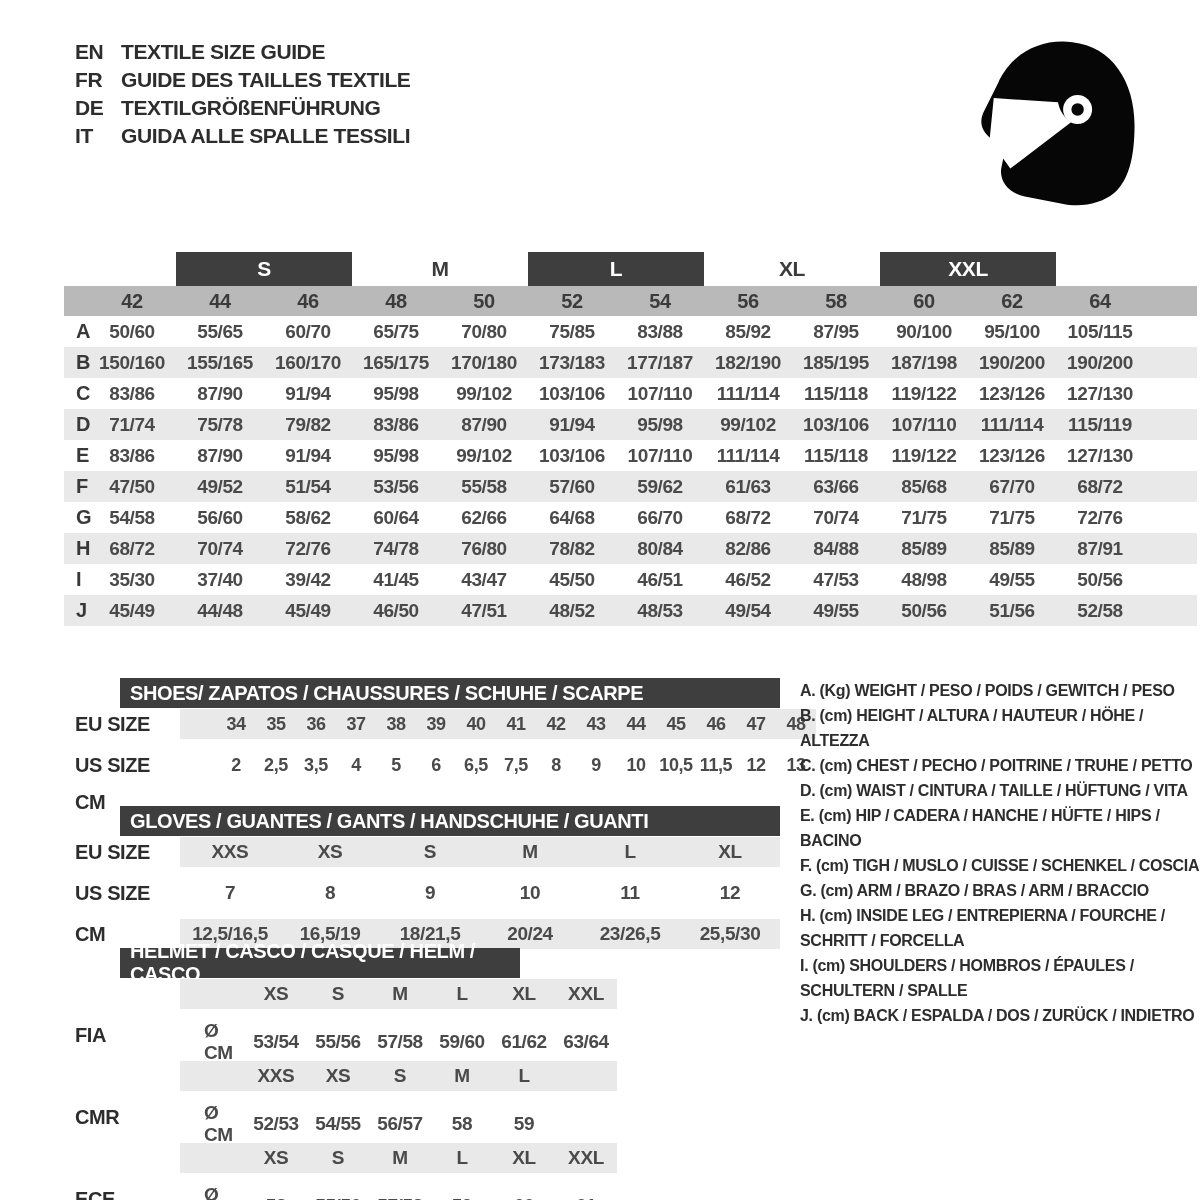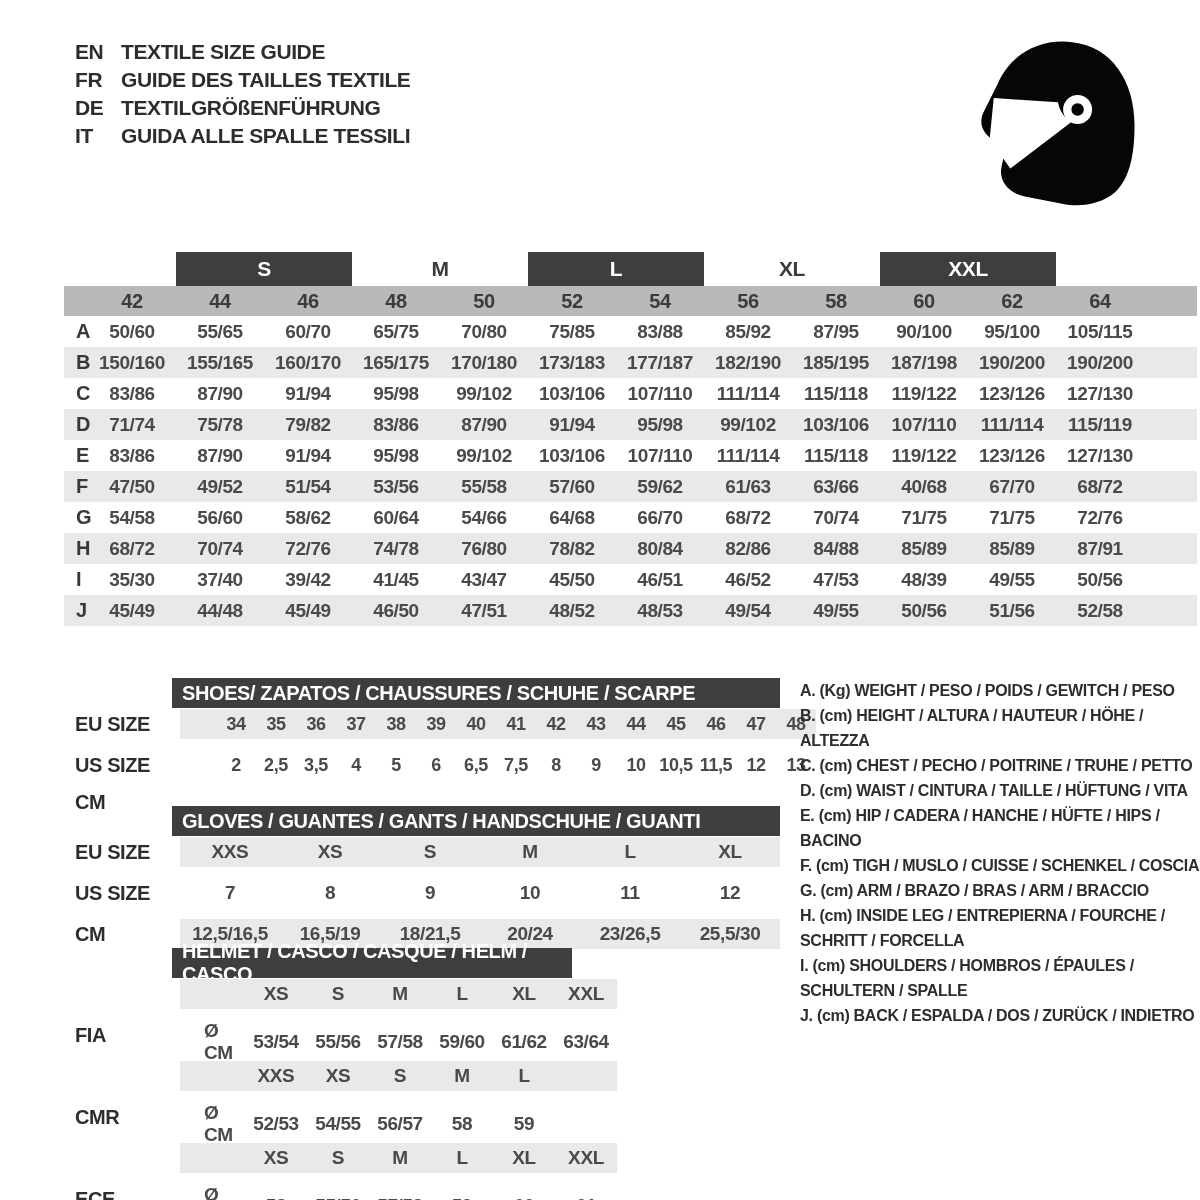--- a/index.html
+++ b/index.html
@@ -25,21 +25,21 @@
   .group-label.boxed{background:var(--dark);color:#fff;}
   .band{height:30px;background:var(--band);}
   .num-cell{text-align:center;font-size:20px;color:#3b3b3b;}
   .data-row{height:31px;font-size:19px;color:#4a4a4a;}
   .data-row.striped{background:var(--stripe);}
   .letter-cell{padding-left:12px;color:#383838;font-size:20px;}
   .val-cell{text-align:center;}
 
   
   .bsection{position:absolute;left:64px;width:716px;}
-  .bar{margin-left:108px;height:30px;background:var(--dark);color:#fff;
+  .bar{margin-left:56px;height:30px;background:var(--dark);color:#fff;
        display:flex;align-items:center;padding-left:10px;font-size:20px;margin-bottom:1px;}
   .brow{display:flex;align-items:stretch;margin-bottom:11px;}
   .blabel{width:105px;flex:none;padding-left:11px;display:flex;align-items:center;
           font-size:20px;color:#2d2d2d;}
   .bcontent{flex:none;width:600px;display:grid;align-items:center;height:30px;}
   .bcontent.striped{background:var(--stripe);}
   .bcell{text-align:center;color:#4a4a4a;}
   .shoes-sec .bcontent{grid-template-columns:repeat(15,1fr);font-size:18px;padding-left:36px;}
   .gloves-sec .bcontent{grid-template-columns:repeat(6,1fr);font-size:19px;}
   .helmet-sec .bar{width:390px;}
@@ -184,31 +184,31 @@
         <div class="letter-cell">F</div>
         <div class="val-cell">47/50</div>
         <div class="val-cell">49/52</div>
         <div class="val-cell">51/54</div>
         <div class="val-cell">53/56</div>
         <div class="val-cell">55/58</div>
         <div class="val-cell">57/60</div>
         <div class="val-cell">59/62</div>
         <div class="val-cell">61/63</div>
         <div class="val-cell">63/66</div>
-        <div class="val-cell">40/68</div>
+        <div class="val-cell">85/68</div>
         <div class="val-cell">67/70</div>
         <div class="val-cell">68/72</div>
       </div>
       <div class="trow data-row">
         <div class="letter-cell">G</div>
         <div class="val-cell">54/58</div>
         <div class="val-cell">56/60</div>
         <div class="val-cell">58/62</div>
         <div class="val-cell">60/64</div>
-        <div class="val-cell">54/66</div>
+        <div class="val-cell">62/66</div>
         <div class="val-cell">64/68</div>
         <div class="val-cell">66/70</div>
         <div class="val-cell">68/72</div>
         <div class="val-cell">70/74</div>
         <div class="val-cell">71/75</div>
         <div class="val-cell">71/75</div>
         <div class="val-cell">72/76</div>
       </div>
       <div class="trow data-row striped">
         <div class="letter-cell">H</div>
@@ -229,21 +229,21 @@
         <div class="letter-cell">I</div>
         <div class="val-cell">35/30</div>
         <div class="val-cell">37/40</div>
         <div class="val-cell">39/42</div>
         <div class="val-cell">41/45</div>
         <div class="val-cell">43/47</div>
         <div class="val-cell">45/50</div>
         <div class="val-cell">46/51</div>
         <div class="val-cell">46/52</div>
         <div class="val-cell">47/53</div>
-        <div class="val-cell">48/39</div>
+        <div class="val-cell">48/98</div>
         <div class="val-cell">49/55</div>
         <div class="val-cell">50/56</div>
       </div>
       <div class="trow data-row striped">
         <div class="letter-cell">J</div>
         <div class="val-cell">45/49</div>
         <div class="val-cell">44/48</div>
         <div class="val-cell">45/49</div>
         <div class="val-cell">46/50</div>
         <div class="val-cell">47/51</div>

